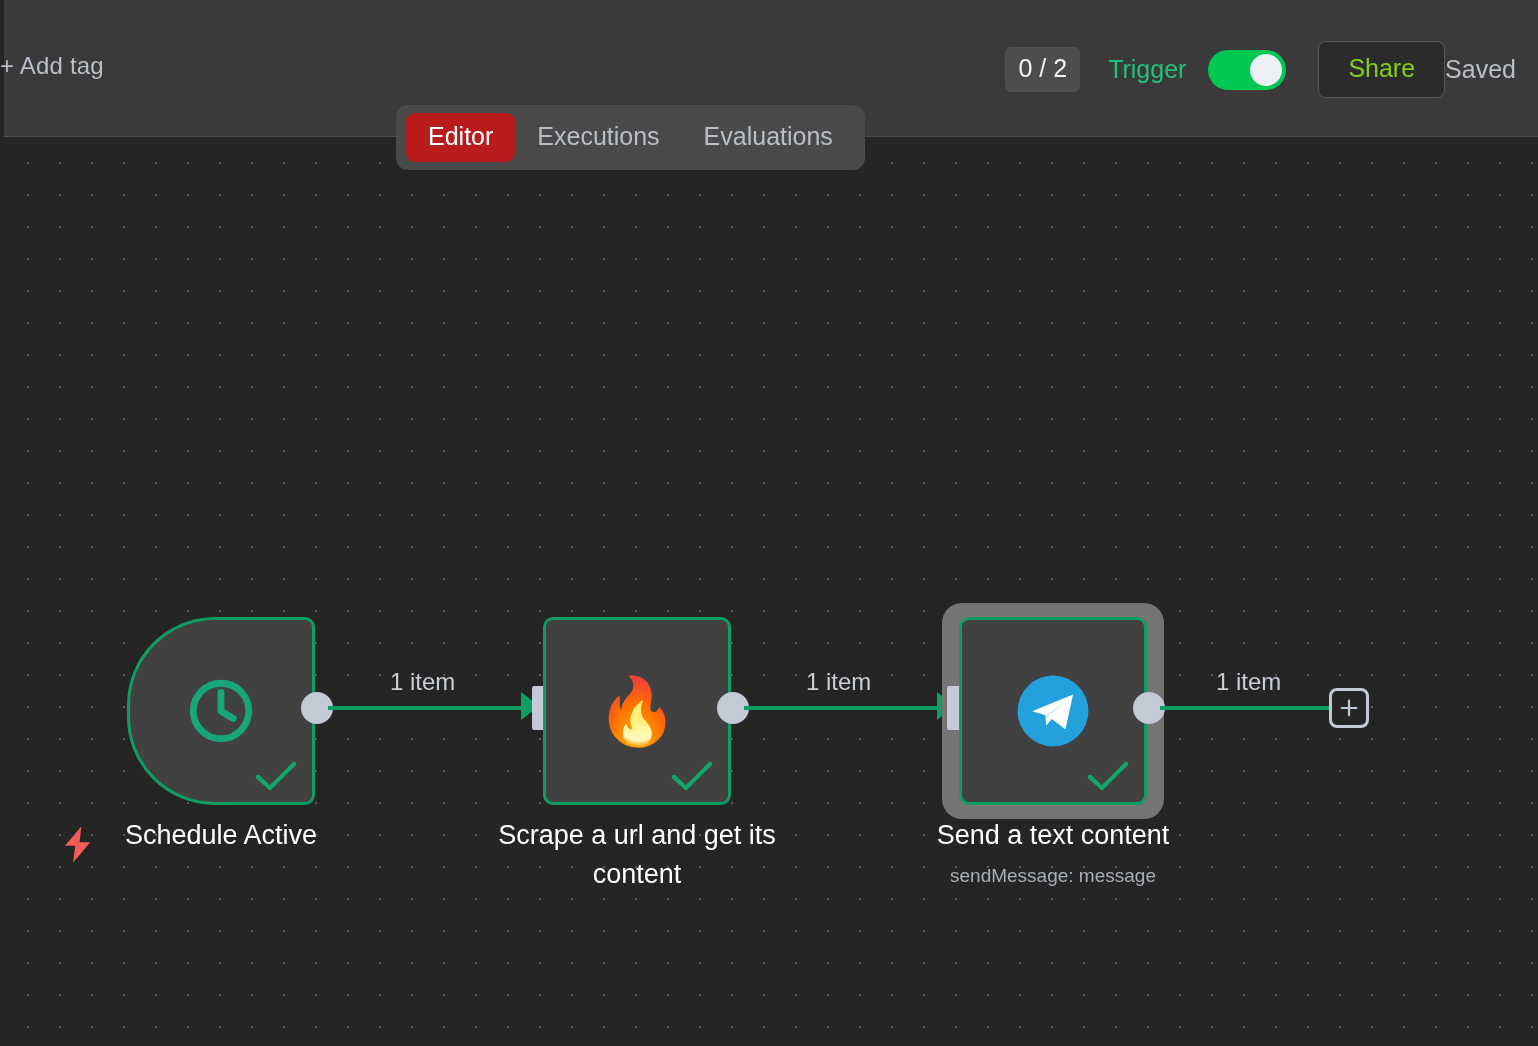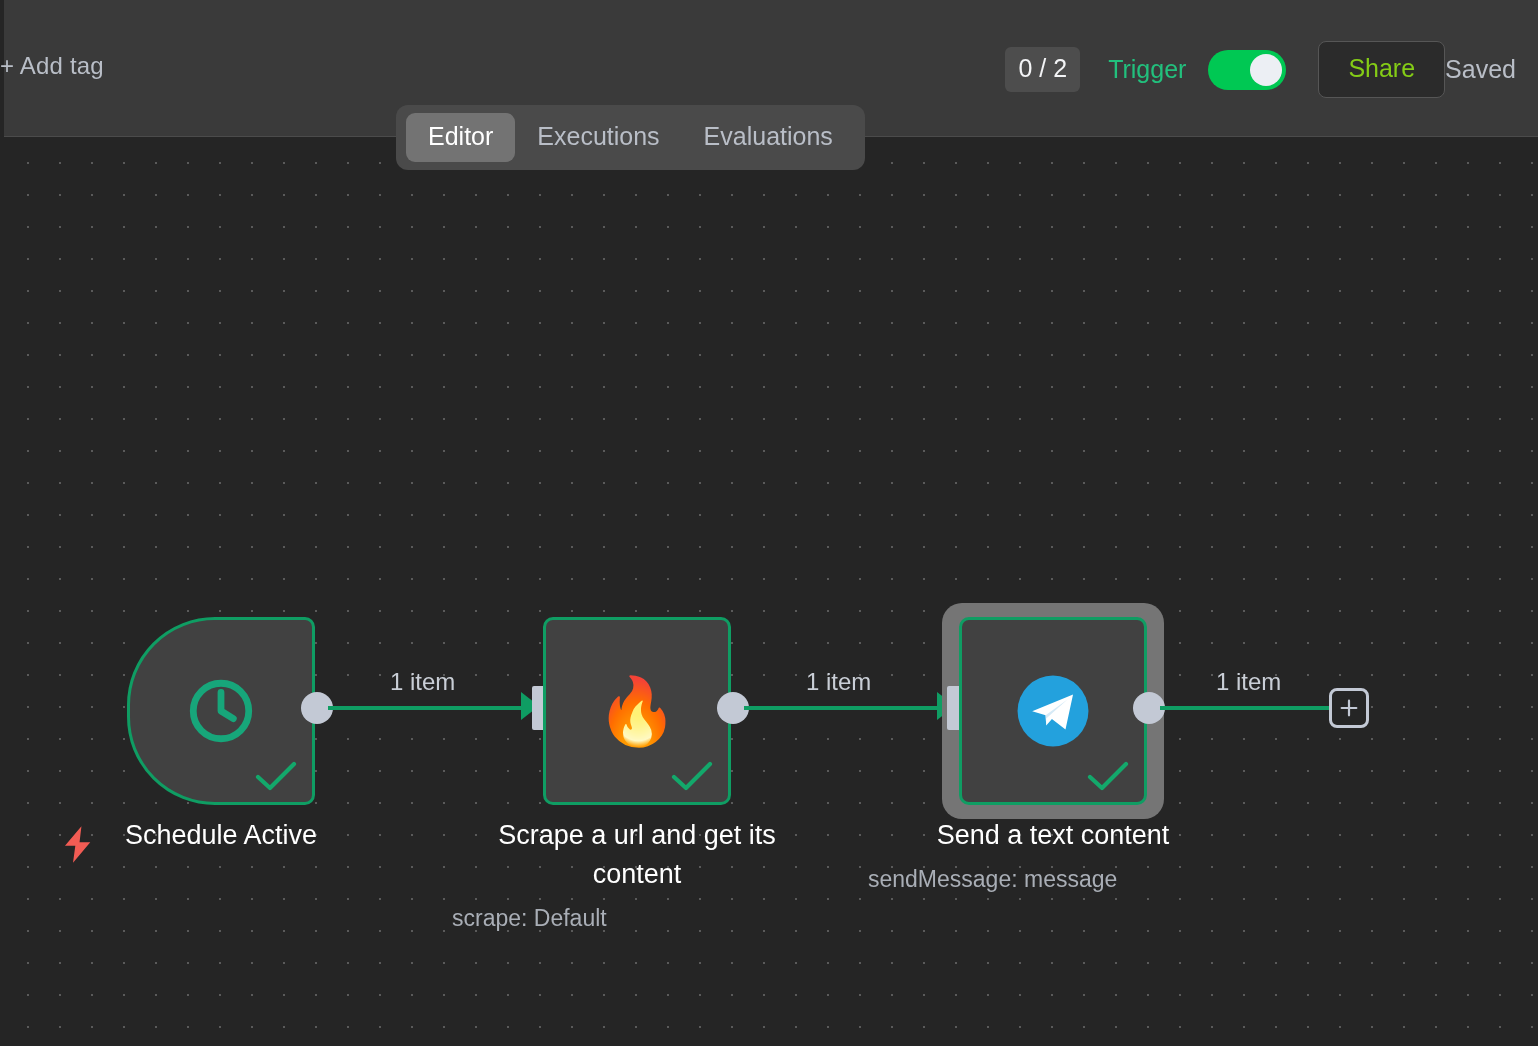--- a/index.html
+++ b/index.html
@@ -62,21 +62,21 @@
   .tabs {
     position: absolute; left: 396px; top: 105px;
     display: flex; align-items: center; gap: 0;
     background: #4a4a4a; border-radius: 12px;
     padding: 8px 10px; z-index: 40;
   }
   .tab {
     font-size: 25px; color: #b9bec7; border-radius: 9px;
     padding: 9px 22px 11px; cursor: pointer; white-space: nowrap;
   }
-  .tab.active { background: #737373; color: #ffffff; text-align: right; }
+  .tab.active { background: #b91c1c; color: #ffffff; text-align: right; }
 
   
   .canvas {
     position: absolute; left: 0; top: 137px;
     width: 1538px; height: 909px;
     background-color: #252525;
     background-image: radial-gradient(#5a5a5a 1.3px, transparent 1.4px);
     background-size: 32px 32px;
     background-position: 12px 10px;
     overflow: hidden;
@@ -118,22 +118,22 @@
   }
   .check {
     position: absolute; right: 14px; bottom: 10px;
     width: 44px; height: 32px;
   }
   .node-title {
     position: absolute; text-align: center;
     font-size: 27px; color: #ffffff; line-height: 1.45;
   }
   .node-sub {
-    position: absolute; text-align: left;
-    font-size: 23px; color: #a9aeb6; line-height: 1.4;
+    position: absolute; text-align: center;
+    font-size: 19px; color: #a9aeb6; line-height: 1.4;
   }
 
   .icon-wrap {
     position: absolute; left: 0; right: 0; top: 50%;
     transform: translateY(-50%);
     display: flex; align-items: center; justify-content: center;
   }
   .emoji-icon { font-size: 66px; line-height: 1; }
 
   .bolt {
@@ -203,21 +203,20 @@
     <div class="node standard" style="left:543px; top:480px; width:188px; height:188px;">
       <div class="icon-wrap">
         <span class="emoji-icon">🔥</span>
       </div>
       <svg class="check" viewBox="0 0 44 32">
         <path d="M4 17 L16 28 L40 4" fill="none" stroke="#13a86b" stroke-width="4.2" stroke-linecap="round" stroke-linejoin="round"></path>
       </svg>
     </div>
     <div class="out-port" style="left:717px; top:555px;"></div>
     <div class="node-title" style="left:452px; top:679px; width:370px;">Scrape a url and get its content</div>
-    <div class="node-sub" style="left:452px; top:765px; width:370px;">scrape: Default</div>
 
     <div class="edge" style="left:744px; top:569px; width:200px;"></div>
     <div class="arrow-head" style="left:937px; top:555px;"></div>
     <div class="edge-label" style="left:806px; top:531px;">1 item</div>
 
     <div class="node-sel-halo" style="left:942px; top:466px; width:222px; height:216px;"></div>
     <div class="in-port" style="left:947px; top:549px;"></div>
     <div class="node standard" style="left:959px; top:480px; width:188px; height:188px;">
       <div class="icon-wrap">
         <svg viewBox="0 0 48 48" width="74" height="74">

